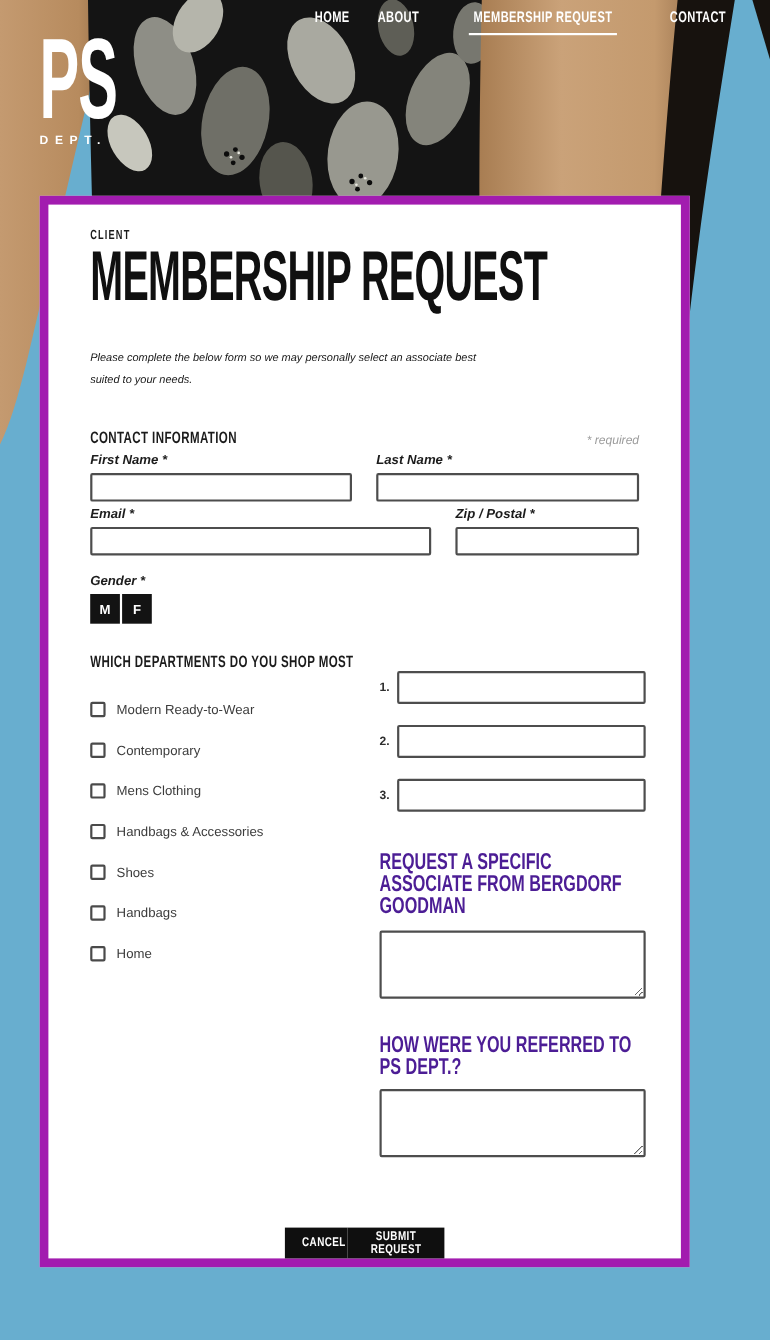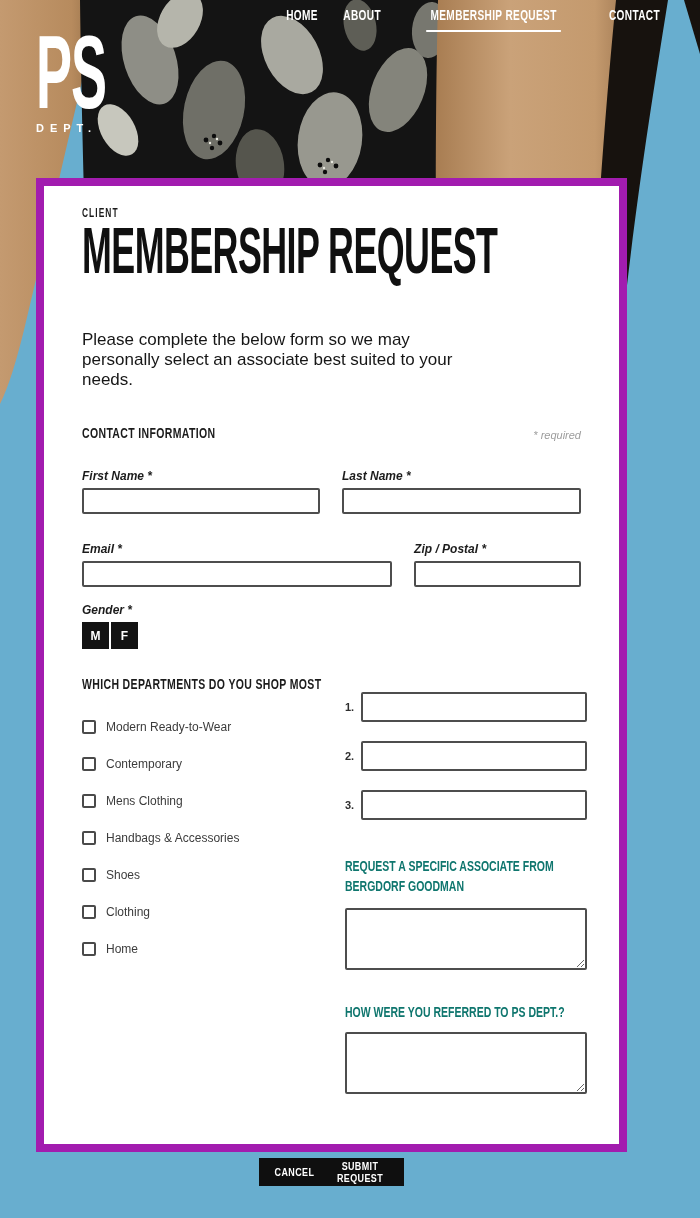--- a/index.html
+++ b/index.html
@@ -31,27 +31,27 @@
   .card {
     position:absolute; left:36px; top:178px; z-index:2;
     width:591px; height:974px;
     background:#fff; border:8px solid #a21caf;
     padding:20px 38px 16px 38px;
   }
   .cond { display:inline-block; transform:scaleX(.70); transform-origin:left center; white-space:nowrap; }
   .eyebrow { font-size:12px; font-weight:bold; letter-spacing:1.5px; color:#1b1b1b; }
   h1 { font-size:64px; line-height:58px; font-weight:bold; color:#101010; letter-spacing:-1px; margin-top:2px; }
   h1 .cond { transform:scaleX(.56); }
-  .intro { margin-top:50px; width:372px; font-size:17px; line-height:20px; color:#161616; }
+  .intro { margin-top:36px; width:372px; font-style:italic; font-size:10px; line-height:20px; color:#161616; }
 
   .section-head { font-size:15px; font-weight:bold; color:#1b1b1b; letter-spacing:.5px; }
   .contact-head-row { margin-top:34px; display:flex; justify-content:space-between; align-items:flex-end; }
   .required-note { font-style:italic; font-size:11px; color:#9C9C9C; }
 
-  .field-row { display:flex; margin-top:28px; }
+  .field-row { display:flex; margin-top:4px; }
   .field label { display:block; font-style:italic; font-weight:bold; font-size:12px; color:#1c1c1c; margin-bottom:5px; }
   .field input[type=text] {
     display:block; height:26px; width:100%;
     border:2px solid #4D4D4D; border-radius:2px; background:#fff;
     font-size:13px; padding:0 6px; outline:none;
   }
   .f-first { width:241px; margin-right:22px; }
   .f-last  { width:242px; }
   .f-email { width:314px; margin-right:22px; }
   .f-zip   { width:169px; }
@@ -73,21 +73,21 @@
   .dept-label { margin-left:10px; font-size:12px; color:#3C3C3C; }
 
   .brand-list { margin-top:17px; }
   .brand-row { display:flex; align-items:center; margin-bottom:19px; }
   .brand-num { width:16px; flex:none; font-size:11px; font-weight:bold; color:#2e2e2e; }
   .brand-row input[type=text] {
     flex:1; height:30px; border:2px solid #4D4D4D; border-radius:2px;
     font-size:13px; padding:0 6px; outline:none;
   }
 
-  .sub-head { font-size:15px; font-weight:bold; color:#0f766e; line-height:20px; }
+  .sub-head { font-size:21px; font-weight:bold; color:#4c1d95; line-height:20px; }
   .sub-head .cond { white-space:normal; width:143%; }
   .assoc-head { margin-top:36px; }
   .ref-head { margin-top:32px; }
   textarea {
     display:block; width:242px; height:62px; margin-top:12px;
     border:2px solid #4D4D4D; border-radius:2px;
     font-family:inherit; font-size:13px; padding:4px 6px; outline:none;
     resize:both;
   }
   .ref-ta { margin-top:10px; }
@@ -236,21 +236,21 @@
         <div class="dept-row">
             <span class="cb"></span>
             <span class="dept-label">Handbags &amp; Accessories</span>
           </div>
         <div class="dept-row">
             <span class="cb"></span>
             <span class="dept-label">Shoes</span>
           </div>
         <div class="dept-row">
             <span class="cb"></span>
-            <span class="dept-label">Clothing</span>
+            <span class="dept-label">Handbags</span>
           </div>
         <div class="dept-row">
             <span class="cb"></span>
             <span class="dept-label">Home</span>
           </div>
       </div>
     </div>
 
     <div class="col-right">
       <div class="brand-list">

